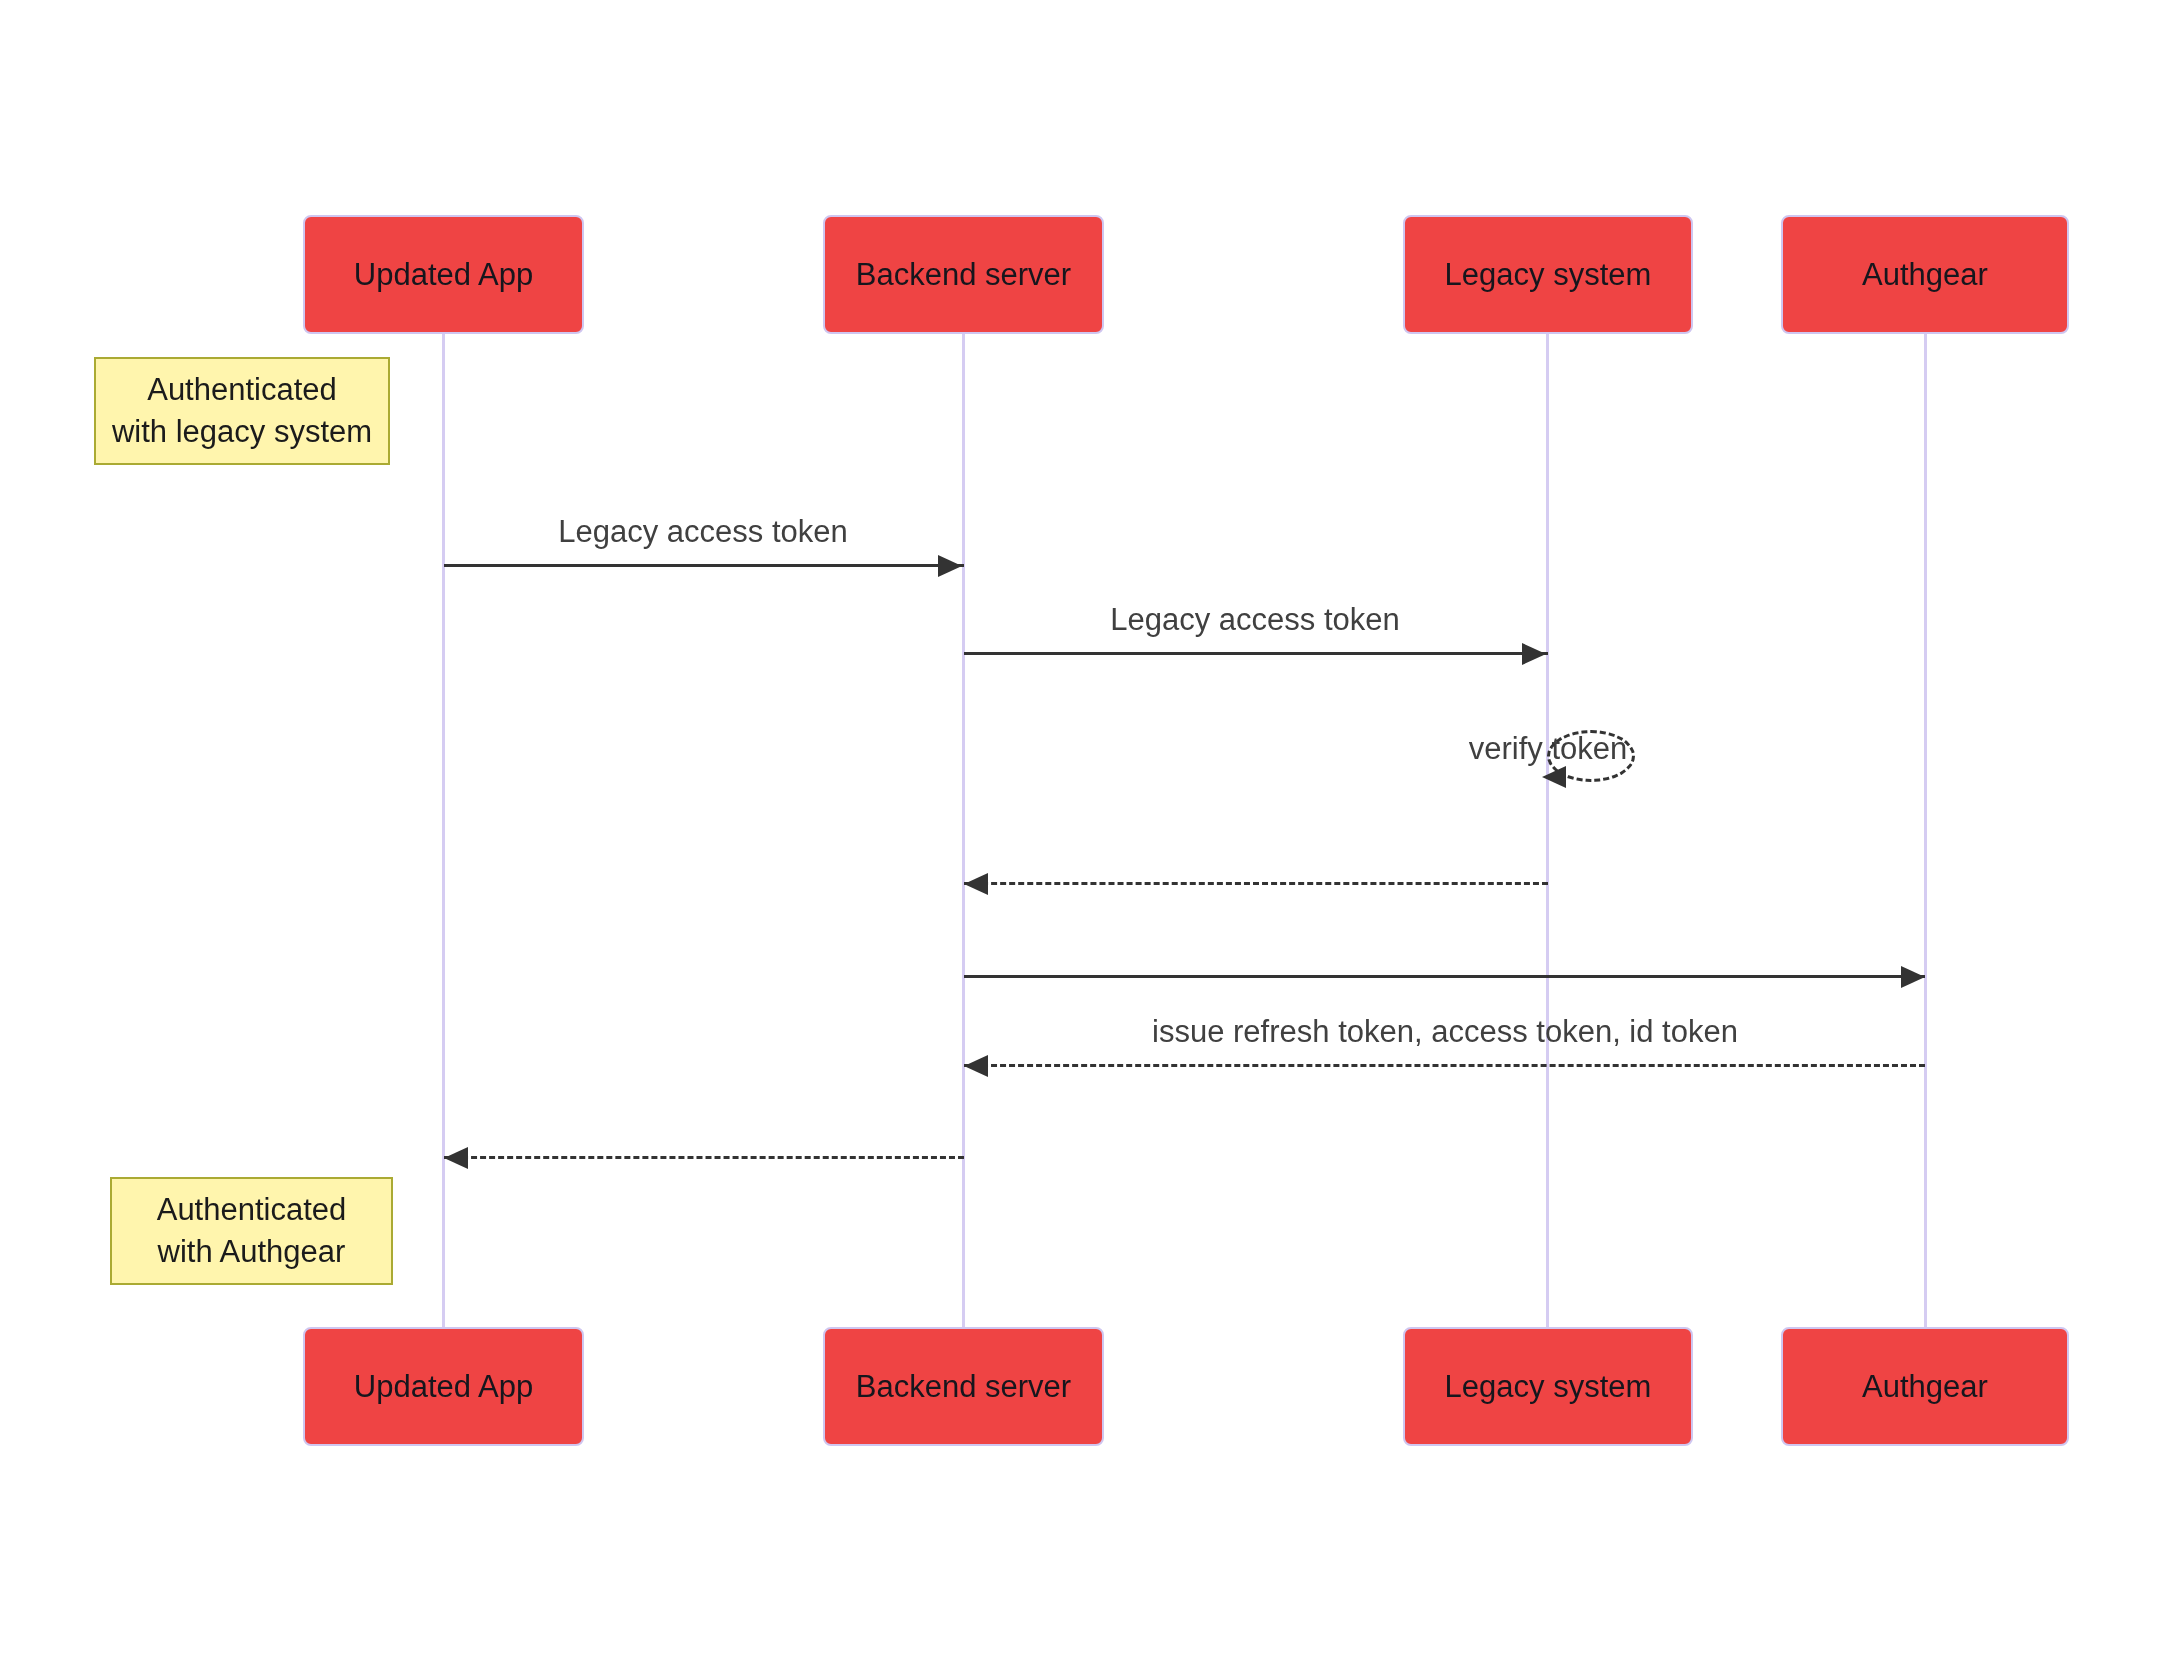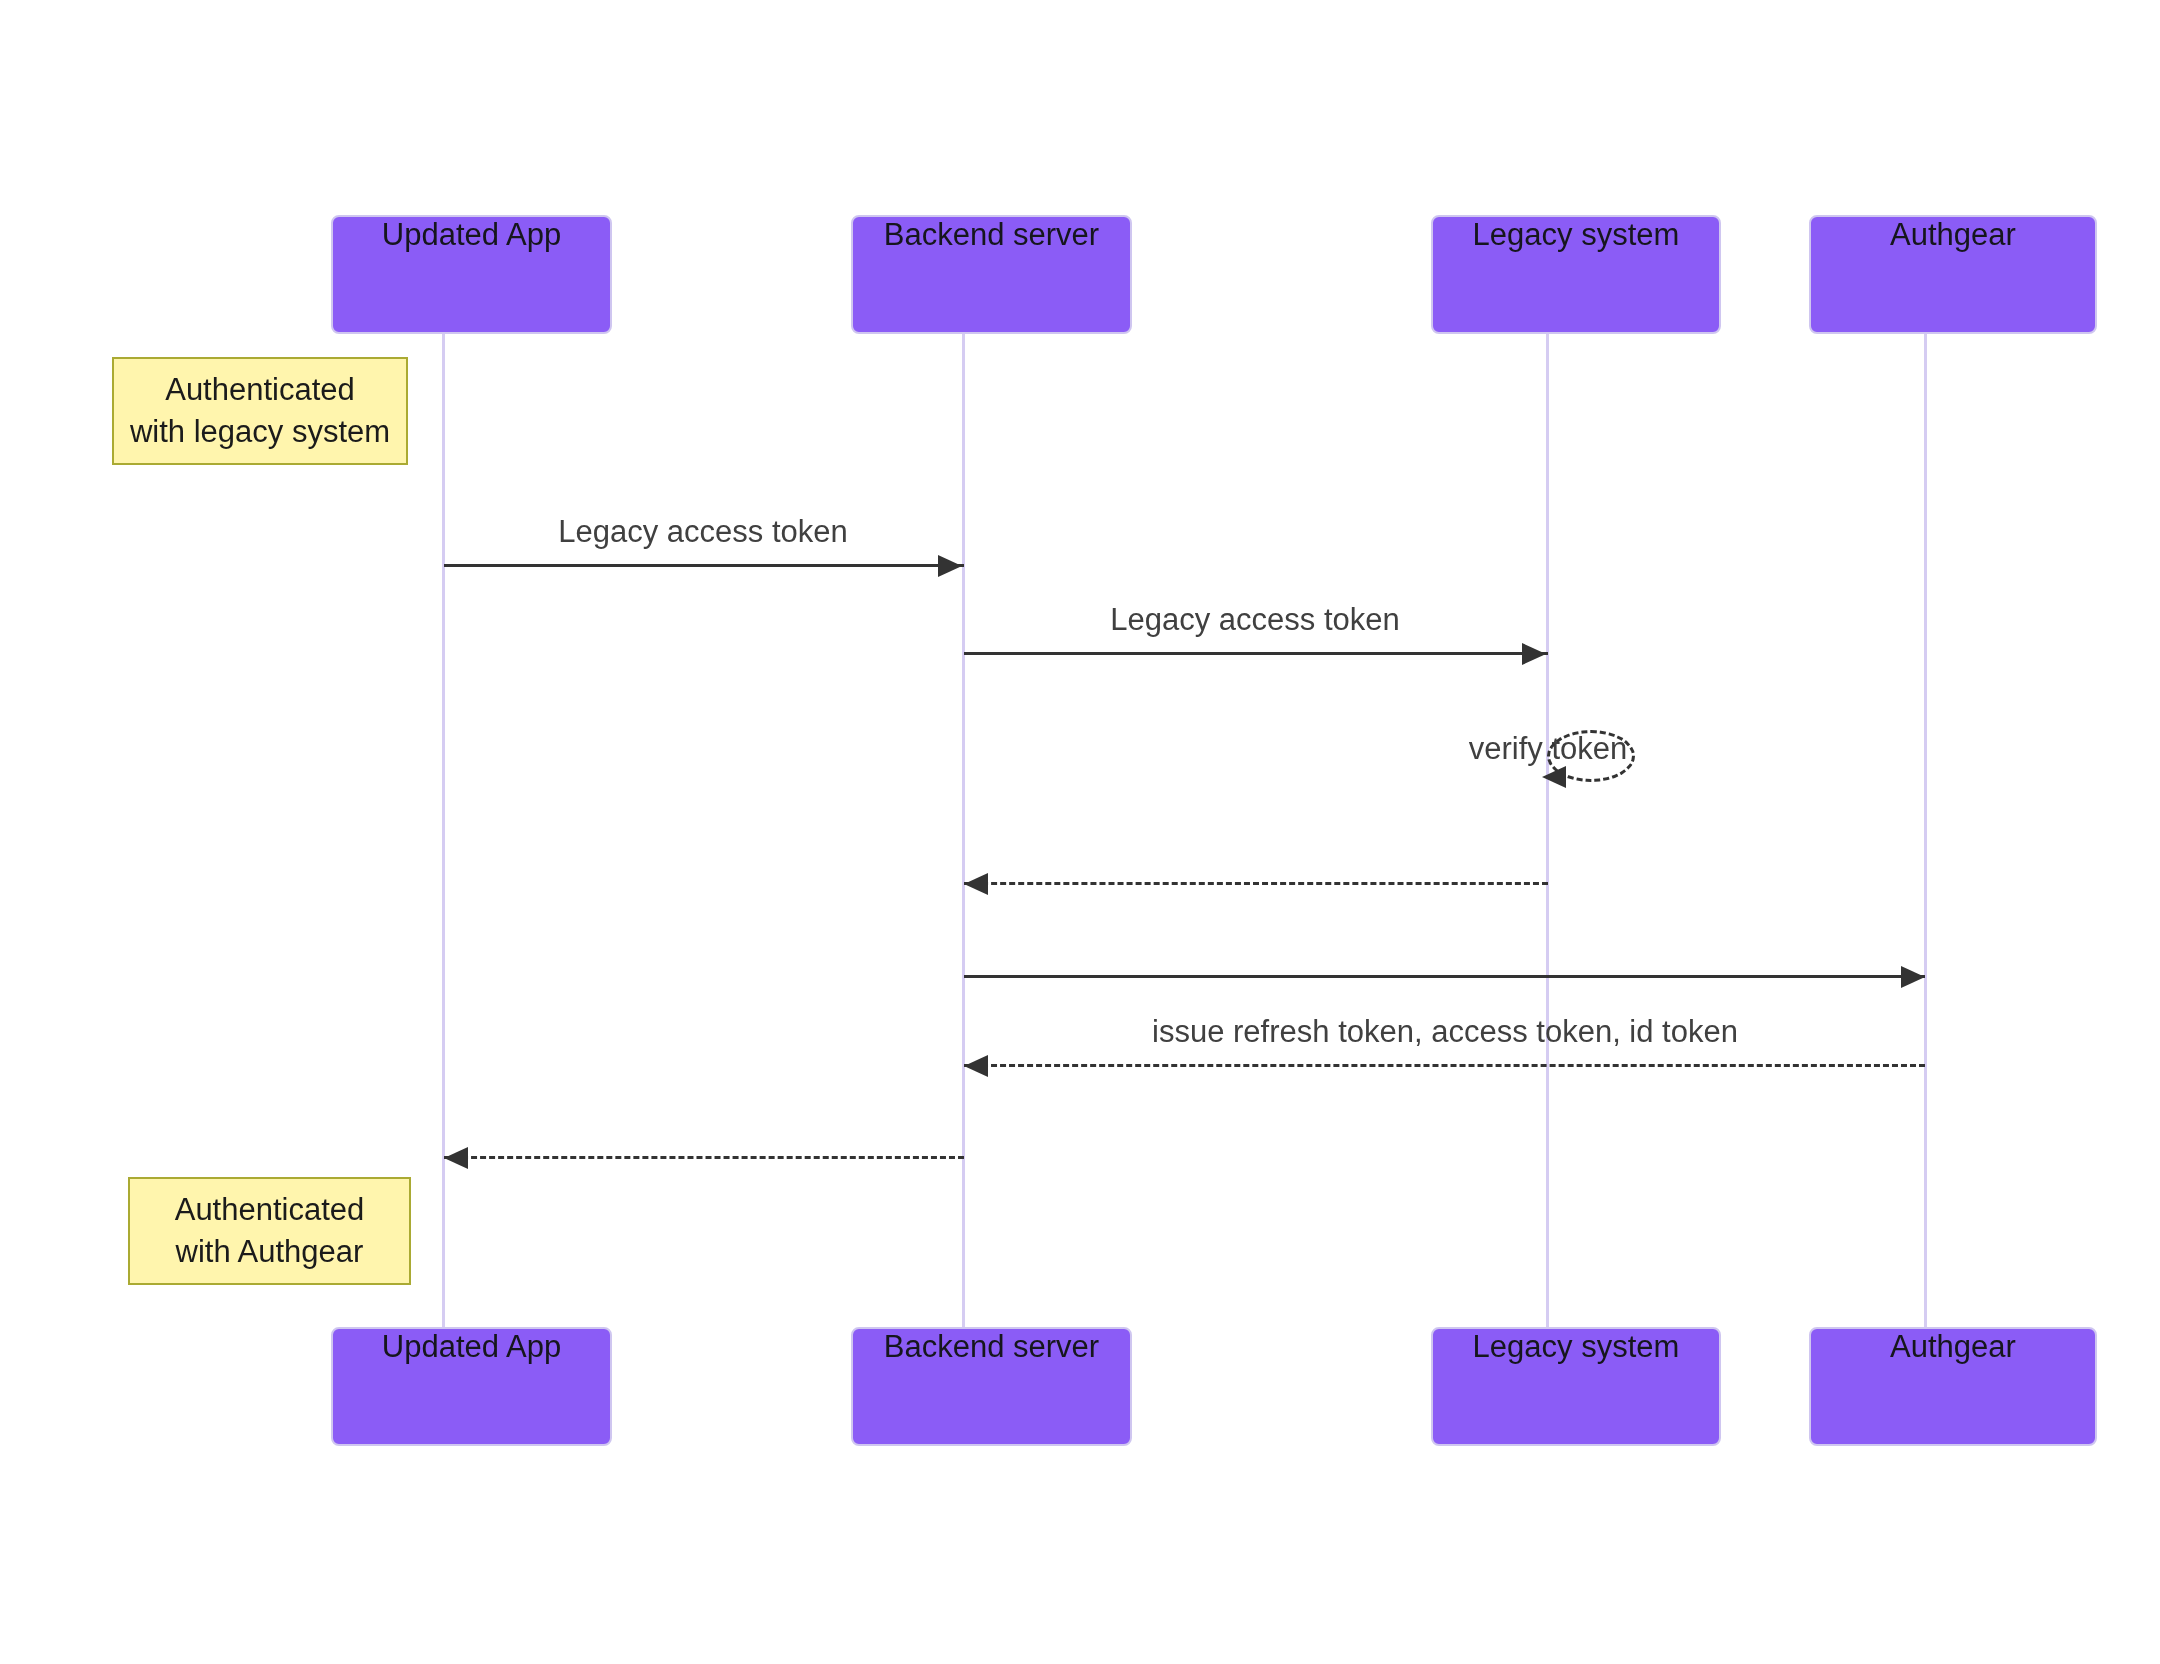--- a/index.html
+++ b/index.html
@@ -12,31 +12,30 @@
     width: 2160px;
     height: 1664px;
     background: #ffffff;
     font-family: "Liberation Sans", sans-serif;
     overflow: hidden;
   }
   
   .actor {
     position: absolute;
     height: 119px;
-    background: #8b5cf6;
+    background: #ef4444;
     border: 2px solid #CFC6F0;
     border-radius: 8px;
     display: flex;
-    align-items: flex-start;
+    align-items: center;
     justify-content: center;
     font-size: 31px;
     color: #16161d;
     box-sizing: border-box;
     white-space: nowrap;
-    margin-left: 28px;
   }
   
   .lifeline {
     position: absolute;
     width: 3px;
     background: #D5CCF2;
   }
   
   .note {
     position: absolute;
@@ -45,21 +44,20 @@
     box-sizing: border-box;
     display: flex;
     flex-direction: column;
     align-items: center;
     justify-content: center;
     font-size: 31px;
     line-height: 42px;
     color: #1b1b1b;
     text-align: center;
     white-space: nowrap;
-    margin-left: 18px;
   }
   
   .msg-label {
     position: absolute;
     height: 40px;
     line-height: 40px;
     text-align: center;
     font-size: 31px;
     color: #404040;
     white-space: nowrap;

